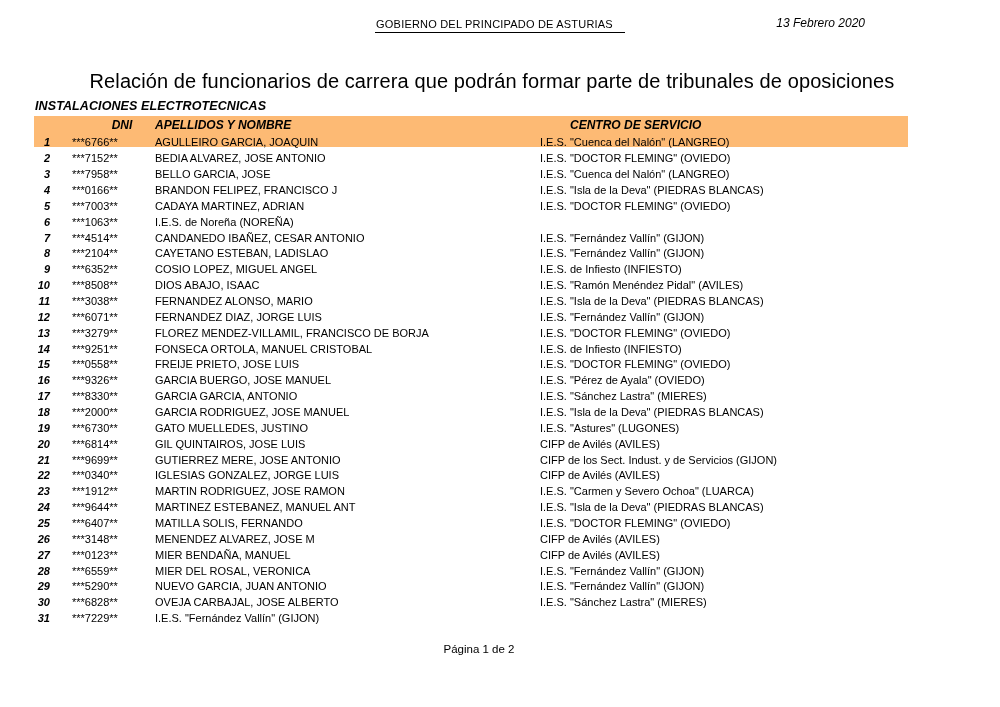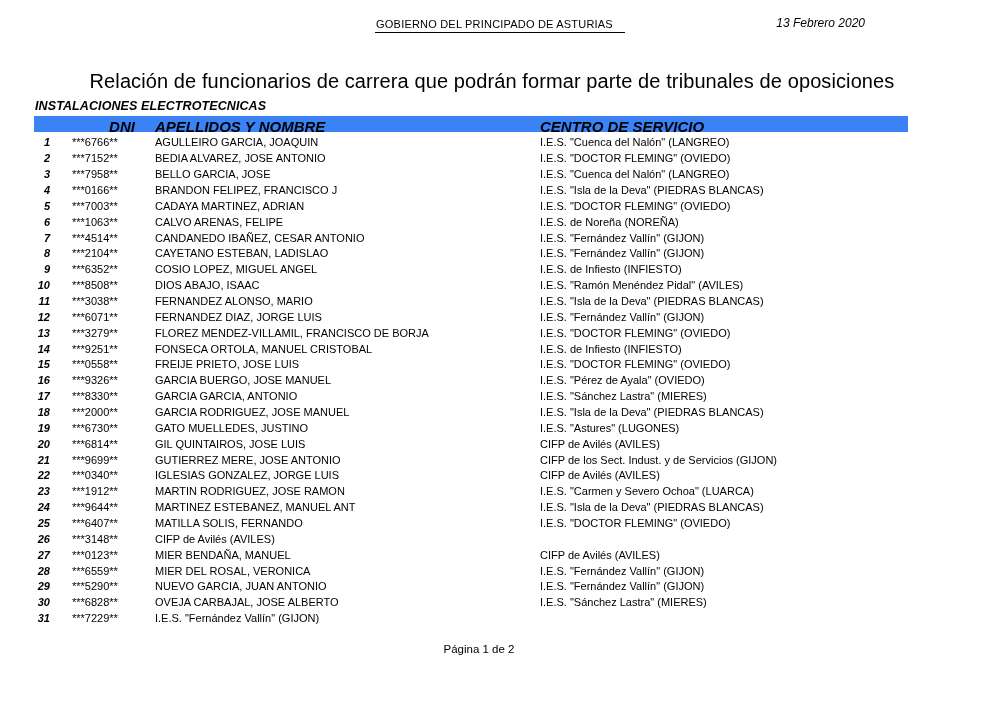--- a/index.html
+++ b/index.html
@@ -62,34 +62,34 @@
     font-style: italic;
     letter-spacing: 0.1px;
     text-align: center;
   }
   
   .thead {
     position: absolute;
     top: 116px;
     left: 34px;
     width: 874px;
-    height: 16px;
-    background: #3b82f6;
-    font-size: 15px;
+    height: 31px;
+    background: #fdba74;
+    font-size: 12px;
     font-weight: bold;
     font-style: italic;
   }
   .thead span {
     position: absolute;
     top: 1.5px;
     white-space: nowrap;
   }
   .thead .col-dni    { left: 40px;  width: 96px; text-align: center; }
   .thead .col-name   { left: 121px; }
-  .thead .col-centro { left: 506px; }
+  .thead .col-centro { left: 536px; }
   
   .tbody {
     position: absolute;
     top: 134.5px;
     left: 0;
     width: 1000px;
   }
   .trow {
     display: flex;
     align-items: center;
@@ -164,21 +164,20 @@
       </div>
       <div class="trow">
         <span class="c-num">5</span>
         <span class="c-dni">***7003**</span>
         <span class="c-name">CADAYA MARTINEZ, ADRIAN</span>
         <span class="c-centro">I.E.S. "DOCTOR FLEMING" (OVIEDO)</span>
       </div>
       <div class="trow">
         <span class="c-num">6</span>
         <span class="c-dni">***1063**</span>
-        <span class="c-name">CALVO ARENAS, FELIPE</span>
         <span class="c-centro">I.E.S. de Noreña (NOREÑA)</span>
       </div>
       <div class="trow">
         <span class="c-num">7</span>
         <span class="c-dni">***4514**</span>
         <span class="c-name">CANDANEDO IBAÑEZ, CESAR ANTONIO</span>
         <span class="c-centro">I.E.S. "Fernández Vallín" (GIJON)</span>
       </div>
       <div class="trow">
         <span class="c-num">8</span>
@@ -284,20 +283,21 @@
       </div>
       <div class="trow">
         <span class="c-num">25</span>
         <span class="c-dni">***6407**</span>
         <span class="c-name">MATILLA SOLIS, FERNANDO</span>
         <span class="c-centro">I.E.S. "DOCTOR FLEMING" (OVIEDO)</span>
       </div>
       <div class="trow">
         <span class="c-num">26</span>
         <span class="c-dni">***3148**</span>
+        <span class="c-name">MENENDEZ ALVAREZ, JOSE M</span>
         <span class="c-centro">CIFP de Avilés (AVILES)</span>
       </div>
       <div class="trow">
         <span class="c-num">27</span>
         <span class="c-dni">***0123**</span>
         <span class="c-name">MIER BENDAÑA, MANUEL</span>
         <span class="c-centro">CIFP de Avilés (AVILES)</span>
       </div>
       <div class="trow">
         <span class="c-num">28</span>

